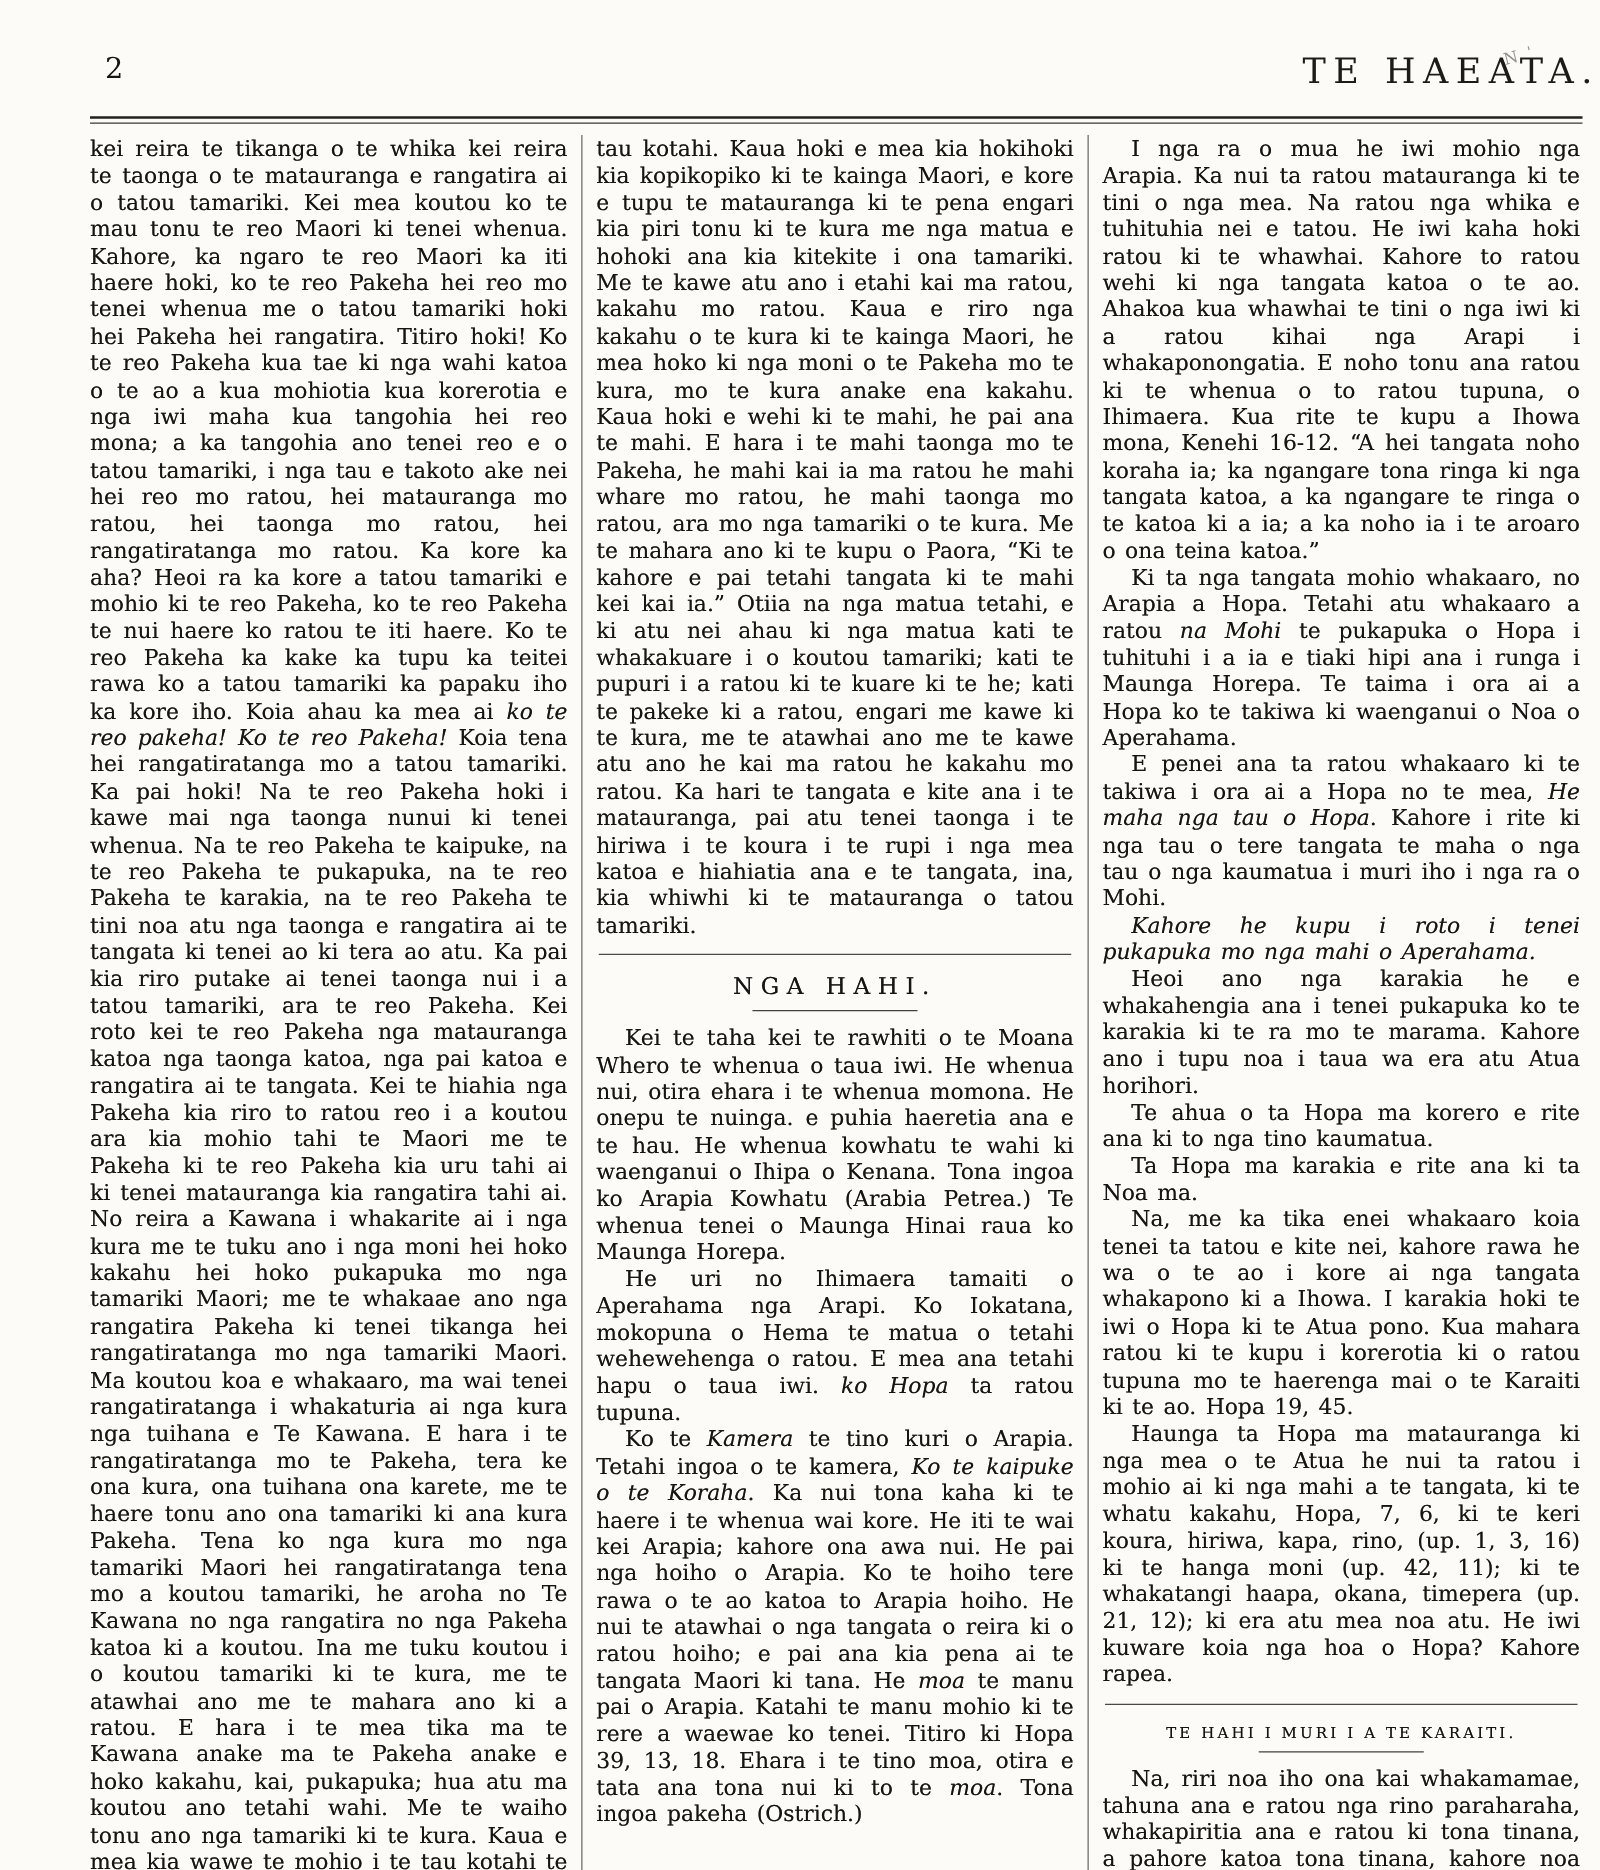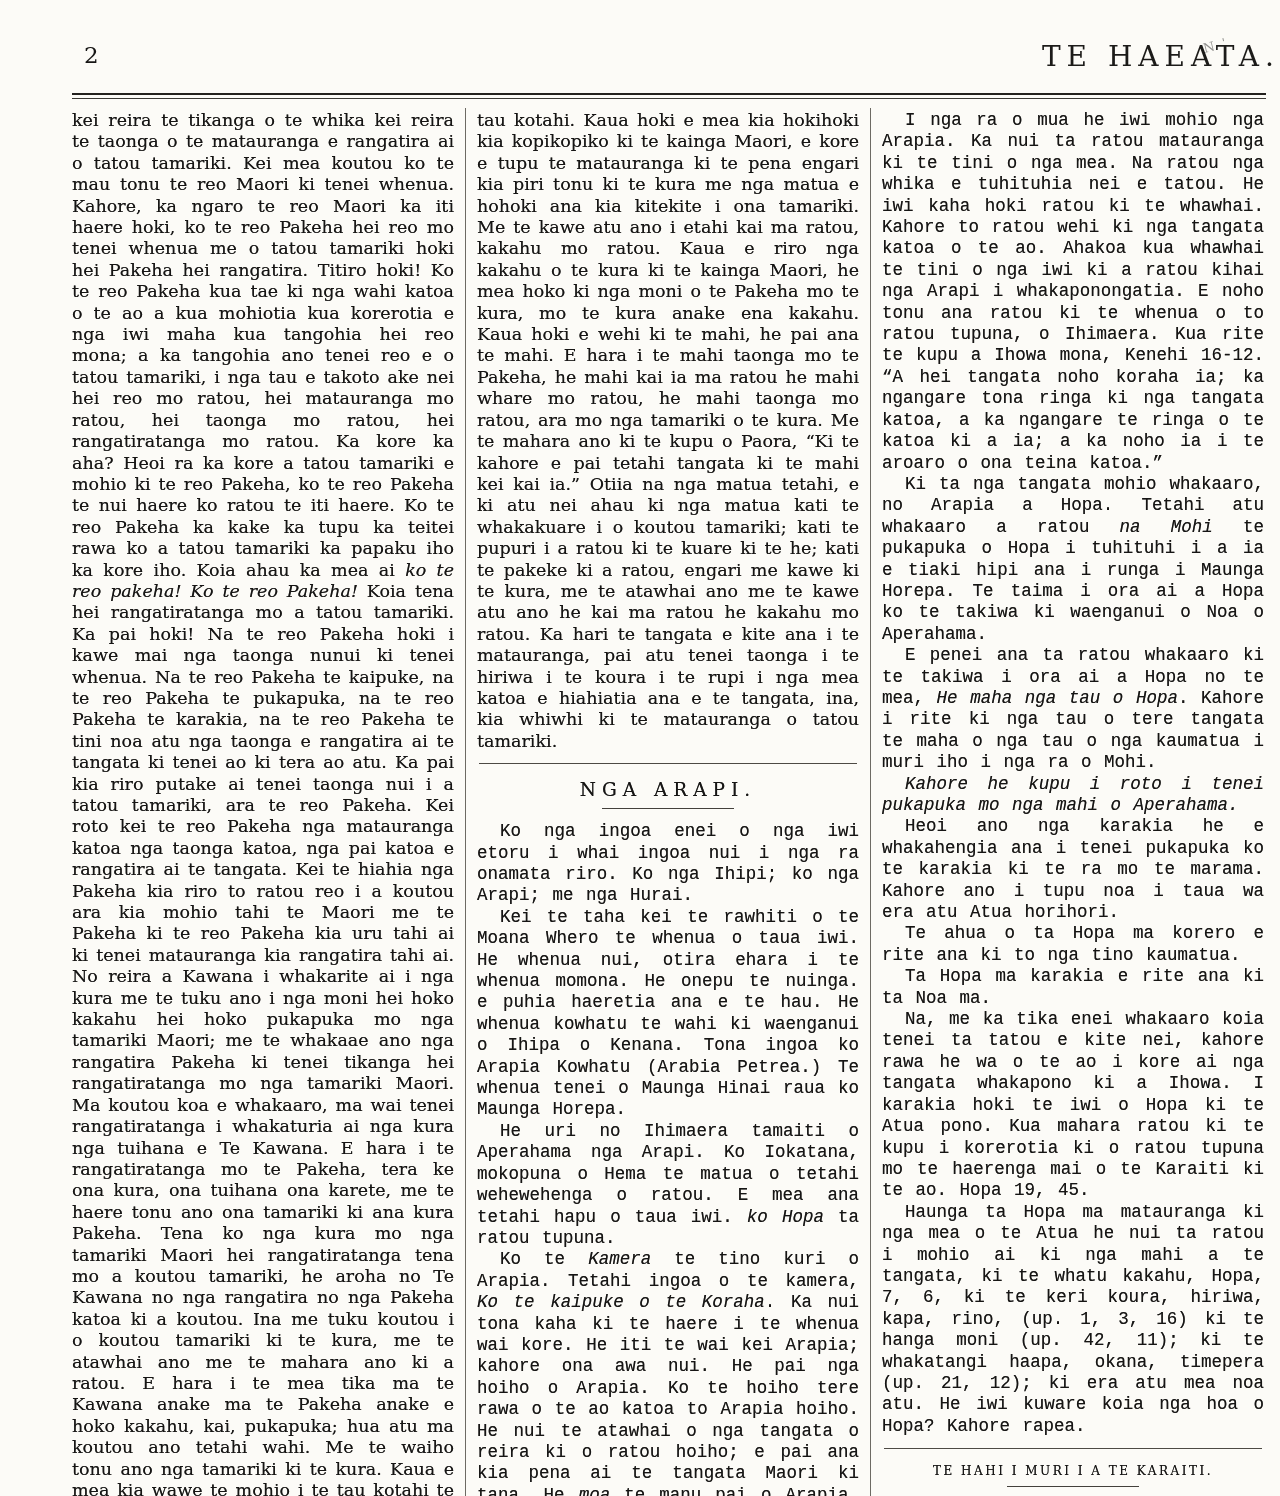--- a/index.html
+++ b/index.html
@@ -28,21 +28,21 @@
   .col:last-child{padding-right:2px;}
   .col + .col{border-left:1px solid #6d6a63;}
   .para{
     margin:0;
     font-size:17.5px;line-height:21.4px;
     text-align:justify;
     word-spacing:2px;
     text-shadow:0 0 .45px rgba(10,10,10,.6);
   }
   .para em{font-style:italic;margin-top:48px;}
-  .indent{text-indent:23px;font-family:Liberation Mono, monospace;}
+  .indent{text-indent:23px;}
   .rule{border-top:1px solid #4d4a44;margin:11px 2px 0 2px;height:0;}
   .heading{
     text-align:center;margin:15px 0 0 0;
     font-size:18.5px;letter-spacing:6px;white-space:nowrap;
     text-shadow:0 0 .5px rgba(10,10,10,.65);
   }
   .heading.wide{letter-spacing:2.5px;font-size:12px;}
   .subrule{width:132px;border-top:1.5px solid #44413c;margin:8px auto 12px auto;height:0;}
   .stray-mark{position:absolute;left:202px;bottom:18px;font-size:15px;color:#55524c;}
 </style>
@@ -56,23 +56,22 @@
     <div class="smudge">N ˈ</div>
     <div class="head-rule"></div>
   </div>
   <div class="columns" id="columns">
       <div class="col">
         <p class="para"><span>kei reira te tikanga o te whika kei reira te taonga o te matauranga e rangatira ai o tatou tamariki. Kei mea koutou ko te mau tonu te reo Maori ki tenei whenua. Kahore, ka ngaro te reo Maori ka iti haere hoki, ko te reo Pakeha hei reo mo tenei whenua me o tatou tamariki hoki hei Pakeha hei rangatira. Titiro hoki! Ko te reo Pakeha kua tae ki nga wahi katoa o te ao a kua mohiotia kua korerotia e nga iwi maha kua tangohia hei reo mona; a ka tangohia ano tenei reo e o tatou tamariki, i nga tau e takoto ake nei hei reo mo ratou, hei matauranga mo ratou, hei taonga mo ratou, hei rangatiratanga mo ratou. Ka kore ka aha? Heoi ra ka kore a tatou tamariki e mohio ki te reo Pakeha, ko te reo Pakeha te nui haere ko ratou te iti haere. Ko te reo Pakeha ka kake ka tupu ka teitei rawa ko a tatou tamariki ka papaku iho ka kore iho. Koia ahau ka mea ai </span><em>ko te reo pakeha! Ko te reo Pakeha!</em><span> Koia tena hei rangatiratanga mo a tatou tamariki. Ka pai hoki! Na te reo Pakeha hoki i kawe mai nga taonga nunui ki tenei whenua. Na te reo Pakeha te kaipuke, na te reo Pakeha te pukapuka, na te reo Pakeha te karakia, na te reo Pakeha te tini noa atu nga taonga e rangatira ai te tangata ki tenei ao ki tera ao atu. Ka pai kia riro putake ai tenei taonga nui i a tatou tamariki, ara te reo Pakeha. Kei roto kei te reo Pakeha nga matauranga katoa nga taonga katoa, nga pai katoa e rangatira ai te tangata. Kei te hiahia nga Pakeha kia riro to ratou reo i a koutou ara kia mohio tahi te Maori me te Pakeha ki te reo Pakeha kia uru tahi ai ki tenei matauranga kia rangatira tahi ai. No reira a Kawana i whakarite ai i nga kura me te tuku ano i nga moni hei hoko kakahu hei hoko pukapuka mo nga tamariki Maori; me te whakaae ano nga rangatira Pakeha ki tenei tikanga hei rangatiratanga mo nga tamariki Maori. Ma koutou koa e whakaaro, ma wai tenei rangatiratanga i whakaturia ai nga kura nga tuihana e Te Kawana. E hara i te rangatiratanga mo te Pakeha, tera ke ona kura, ona tuihana ona karete, me te haere tonu ano ona tamariki ki ana kura Pakeha. Tena ko nga kura mo nga tamariki Maori hei rangatiratanga tena mo a koutou tamariki, he aroha no Te Kawana no nga rangatira no nga Pakeha katoa ki a koutou. Ina me tuku koutou i o koutou tamariki ki te kura, me te atawhai ano me te mahara ano ki a ratou. E hara i te mea tika ma te Kawana anake ma te Pakeha anake e hoko kakahu, kai, pukapuka; hua atu ma koutou ano tetahi wahi. Me te waiho tonu ano nga tamariki ki te kura. Kaua e mea kia wawe te mohio i te tau kotahi te tau rua, engari kia maha nga tau me te tupu tonu tona matauranga e kore hoki e tutuki te rakau ki tona tutukitanga i te</span></p>
       </div>
       <div class="col">
         <p class="para"><span>tau kotahi. Kaua hoki e mea kia hokihoki kia kopikopiko ki te kainga Maori, e kore e tupu te matauranga ki te pena engari kia piri tonu ki te kura me nga matua e hohoki ana kia kitekite i ona tamariki. Me te kawe atu ano i etahi kai ma ratou, kakahu mo ratou. Kaua e riro nga kakahu o te kura ki te kainga Maori, he mea hoko ki nga moni o te Pakeha mo te kura, mo te kura anake ena kakahu. Kaua hoki e wehi ki te mahi, he pai ana te mahi. E hara i te mahi taonga mo te Pakeha, he mahi kai ia ma ratou he mahi whare mo ratou, he mahi taonga mo ratou, ara mo nga tamariki o te kura. Me te mahara ano ki te kupu o Paora, “Ki te kahore e pai tetahi tangata ki te mahi kei kai ia.” Otiia na nga matua tetahi, e ki atu nei ahau ki nga matua kati te whakakuare i o koutou tamariki; kati te pupuri i a ratou ki te kuare ki te he; kati te pakeke ki a ratou, engari me kawe ki te kura, me te atawhai ano me te kawe atu ano he kai ma ratou he kakahu mo ratou. Ka hari te tangata e kite ana i te matauranga, pai atu tenei taonga i te hiriwa i te koura i te rupi i nga mea katoa e hiahiatia ana e te tangata, ina, kia whiwhi ki te matauranga o tatou tamariki.</span></p>
         <div class="rule"></div>
-        <div class="heading">NGA ARAPI.</div>
+        <div class="heading">NGA HAHI.</div>
         <div class="subrule"></div>
-        <p class="para indent"><span>Ko nga ingoa enei o nga iwi etoru i whai ingoa nui i nga ra onamata riro. Ko nga Ihipi; ko nga Arapi; me nga Hurai.</span></p>
         <p class="para indent"><span>Kei te taha kei te rawhiti o te Moana Whero te whenua o taua iwi. He whenua nui, otira ehara i te whenua momona. He onepu te nuinga. e puhia haeretia ana e te hau. He whenua kowhatu te wahi ki waenganui o Ihipa o Kenana. Tona ingoa ko Arapia Kowhatu (Arabia Petrea.) Te whenua tenei o Maunga Hinai raua ko Maunga Horepa.</span></p>
         <p class="para indent"><span>He uri no Ihimaera tamaiti o Aperahama nga Arapi. Ko Iokatana, mokopuna o Hema te matua o tetahi wehewehenga o ratou. E mea ana tetahi hapu o taua iwi. </span><em>ko Hopa</em><span> ta ratou tupuna.</span></p>
         <p class="para indent"><span>Ko te </span><em>Kamera</em><span> te tino kuri o Arapia. Tetahi ingoa o te kamera, </span><em>Ko te kaipuke o te Koraha</em><span>. Ka nui tona kaha ki te haere i te whenua wai kore. He iti te wai kei Arapia; kahore ona awa nui. He pai nga hoiho o Arapia. Ko te hoiho tere rawa o te ao katoa to Arapia hoiho. He nui te atawhai o nga tangata o reira ki o ratou hoiho; e pai ana kia pena ai te tangata Maori ki tana. He </span><em>moa</em><span> te manu pai o Arapia. Katahi te manu mohio ki te rere a waewae ko tenei. Titiro ki Hopa 39, 13, 18. Ehara i te tino moa, otira e tata ana tona nui ki to te </span><em>moa</em><span>. Tona ingoa pakeha (Ostrich.)</span></p>
       </div>
       <div class="col">
         <p class="para indent"><span>I nga ra o mua he iwi mohio nga Arapia. Ka nui ta ratou matauranga ki te tini o nga mea. Na ratou nga whika e tuhituhia nei e tatou. He iwi kaha hoki ratou ki te whawhai. Kahore to ratou wehi ki nga tangata katoa o te ao. Ahakoa kua whawhai te tini o nga iwi ki a ratou kihai nga Arapi i whakaponongatia. E noho tonu ana ratou ki te whenua o to ratou tupuna, o Ihimaera. Kua rite te kupu a Ihowa mona, Kenehi 16-12. “A hei tangata noho koraha ia; ka ngangare tona ringa ki nga tangata katoa, a ka ngangare te ringa o te katoa ki a ia; a ka noho ia i te aroaro o ona teina katoa.”</span></p>
         <p class="para indent"><span>Ki ta nga tangata mohio whakaaro, no Arapia a Hopa. Tetahi atu whakaaro a ratou </span><em>na Mohi</em><span> te pukapuka o Hopa i tuhituhi i a ia e tiaki hipi ana i runga i Maunga Horepa. Te taima i ora ai a Hopa ko te takiwa ki waenganui o Noa o Aperahama.</span></p>
         <p class="para indent"><span>E penei ana ta ratou whakaaro ki te takiwa i ora ai a Hopa no te mea, </span><em>He maha nga tau o Hopa</em><span>. Kahore i rite ki nga tau o tere tangata te maha o nga tau o nga kaumatua i muri iho i nga ra o Mohi.</span></p>
         <p class="para indent"><em>Kahore he kupu i roto i tenei pukapuka mo nga mahi o Aperahama.</em></p>
         <p class="para indent"><span>Heoi ano nga karakia he e whakahengia ana i tenei pukapuka ko te karakia ki te ra mo te marama. Kahore ano i tupu noa i taua wa era atu Atua horihori.</span></p>

